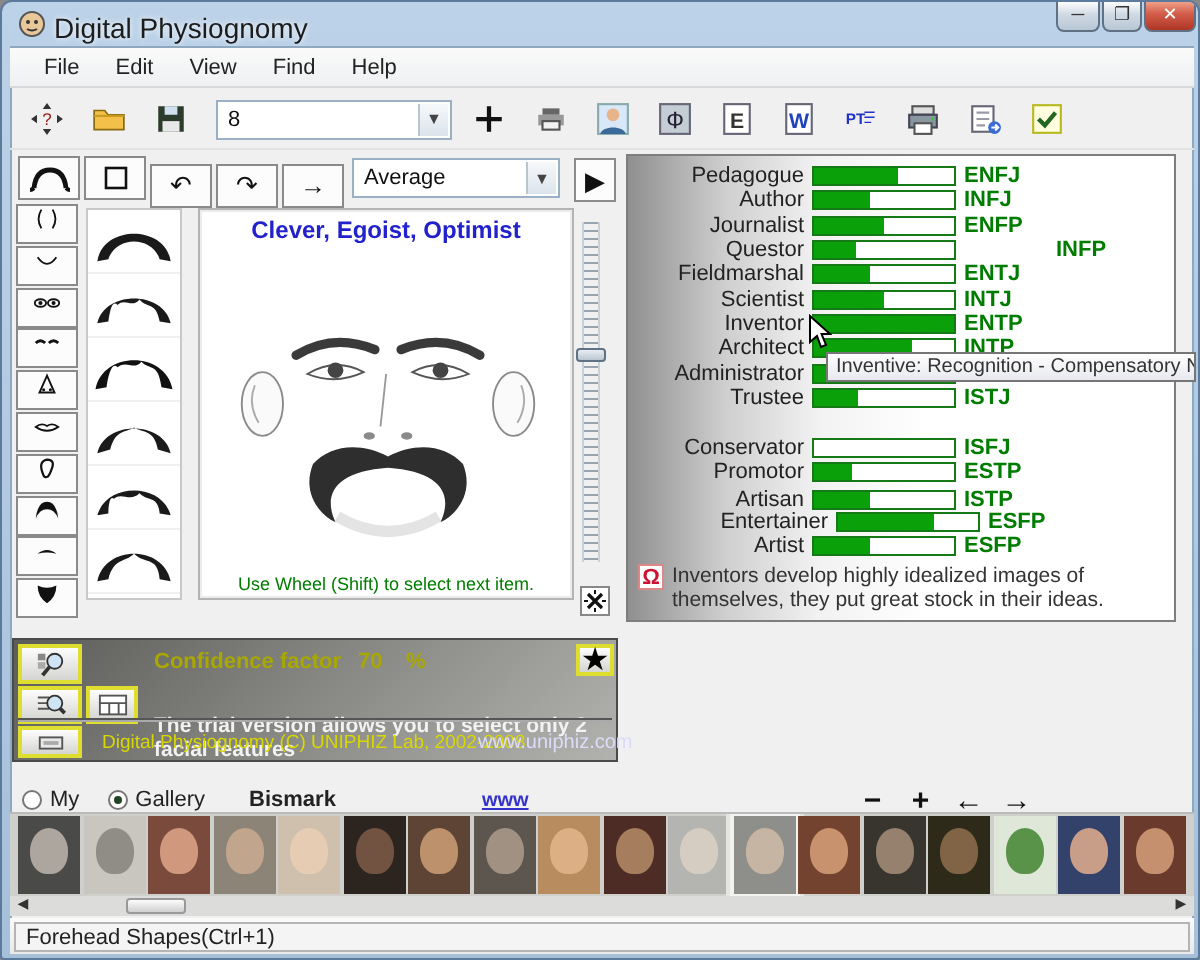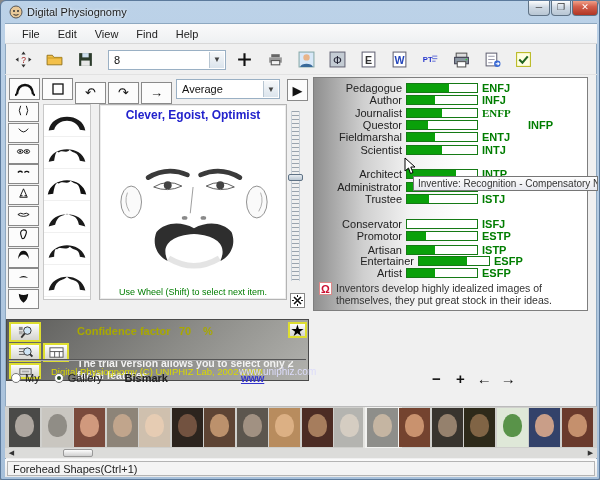--- a/index.html
+++ b/index.html
@@ -1,21 +1,21 @@
 <!DOCTYPE html>
 <html><head>
 <meta charset="utf-8">
 <style>
   html,body{margin:0;padding:0;background:#888;}
   *{box-sizing:border-box;font-family:"Liberation Sans",sans-serif;}
   .root{position:relative;width:600px;height:480px;background:linear-gradient(180deg,#bcd2e8,#a7c0da);border:1px solid #5c7a9c;border-radius:6px 6px 2px 2px;overflow:hidden;}
   .abs{position:absolute;}
   
   .titlebar{left:0;top:0;width:600px;height:22px;}
-  .title-text{left:26px;top:5px;font-size:11px;color:#1c1c1c;text-shadow:0 0 3px #fff;}
+  .title-text{left:26px;top:5px;font-size:14px;color:#1c1c1c;text-shadow:0 0 3px #fff;}
   .winbtn{top:0;height:15px;border:1px solid #5f7285;border-top:none;border-radius:0 0 4px 4px;background:linear-gradient(180deg,#fdfdfd,#cfd9e4 45%,#b8c6d4);color:#333;font-size:9px;text-align:center;line-height:13px;}
   .winbtn.close{background:linear-gradient(180deg,#f0a088,#d35f4c 40%,#b03524);color:#fff;}
   
   .client{left:4px;top:22px;width:592px;height:454px;background:#f0f0f0;border:1px solid #8ea8c0;}
   .menubar{left:4px;top:23px;width:592px;height:20px;background:linear-gradient(#fafafa,#eef0f2);border-bottom:1px solid #d8d8d8;display:flex;align-items:center;padding-left:8px;}
   .menu-item{font-size:11px;color:#222;padding:2px 9px;}
   .toolbar1{left:4px;top:44px;width:592px;height:30px;display:flex;align-items:center;border-bottom:1px solid #e2e2e2;}
   .tb-icon{width:26px;height:22px;display:inline-flex;align-items:center;justify-content:center;margin-left:5px;}
   .tb-icon svg{width:17px;height:17px;}
   .combo{background:#fff;border:1px solid #9ab0c4;height:20px;font-size:11px;color:#111;display:flex;align-items:center;padding-left:5px;position:relative;}
@@ -51,21 +51,21 @@
   
   .infopanel{left:5px;top:318px;width:303px;height:62px;background:linear-gradient(135deg,#5c5c5a,#8c8c88 55%,#b2b2ae);border:1px solid #4a4a4a;}
   .ybtn{position:absolute;background:linear-gradient(#fdfdfd,#d4d4d0);border:2px solid #dede30;display:flex;align-items:center;justify-content:center;}
   .ybtn svg{width:15px;height:15px;}
   .conf-label{position:absolute;left:70px;top:5px;font-size:11px;color:#a8a800;font-weight:bold;}
   .trial{position:absolute;left:70px;top:37px;font-size:10.5px;color:#f2f2f2;font-weight:bold;}
   .divline{position:absolute;left:2px;top:39px;width:297px;border-top:1px solid #555;border-bottom:1px solid #aaa;}
   .copyright{position:absolute;left:44px;top:46px;font-size:9.5px;color:#d8d800;}
   .website{position:absolute;left:232px;top:46px;font-size:10px;color:#dcdcfa;}
   
-  .gallerybar{left:4px;top:367px;width:592px;height:20px;display:flex;align-items:center;font-size:11px;color:#222;}
+  .gallerybar{left:4px;top:389px;width:592px;height:20px;display:flex;align-items:center;font-size:11px;color:#222;}
   .radio{width:10px;height:10px;border:1px solid #777;border-radius:50%;background:#fff;display:inline-block;position:relative;}
   .radio.on:after{content:"";position:absolute;left:2px;top:2px;width:4px;height:4px;border-radius:50%;background:#224422;}
   .gname{font-weight:bold;margin-left:22px;}
   .wwwlink{color:#3333cc;text-decoration:underline;font-size:10px;font-weight:bold;}
   .gctl{font-size:15px;font-weight:bold;color:#111;width:24px;text-align:center;}
   .photostrip{left:4px;top:405px;width:592px;height:42px;background:#cfcfcc;border-top:1px solid #bbb;overflow:hidden;}
   .photo{position:absolute;top:1px;width:31px;height:39px;}
   .photo .blob{position:absolute;left:6px;top:6px;width:19px;height:23px;border-radius:50% 50% 45% 45%;opacity:.9;}
   .photo.sel{outline:2px solid #f2f2f0;box-shadow:0 0 0 4px #e4e4e0;}
   .pscroll{left:4px;top:447px;width:592px;height:10px;background:#dcdcda;}
@@ -357,21 +357,21 @@
         <span class="pbar" style="border-color: rgb(21, 122, 21);">
           <span class="pfill" style="width: 40%; display: block; background: rgb(10, 160, 10);"></span>
         </span>
         <span class="pcode" style="color: rgb(0, 125, 0);">INFJ</span>
       </div>
       <div class="prow" style="top: 28.7px;">
         <span class="plabel">Journalist</span>
         <span class="pbar" style="border-color: rgb(21, 122, 21);">
           <span class="pfill" style="width: 50%; display: block; background: rgb(10, 160, 10);"></span>
         </span>
-        <span class="pcode" style="color: rgb(0, 125, 0); font-family: Liberation Serif, serif;">ENFP</span>
+        <span class="pcode" style="color: rgb(0, 125, 0);">ENFP</span>
       </div>
       <div class="prow" style="top: 41.05px;">
         <span class="plabel">Questor</span>
         <span class="pbar" style="border-color: rgb(21, 122, 21);">
           <span class="pfill" style="width: 30%; display: block; background: rgb(10, 160, 10);"></span>
         </span>
         <span class="pcode" style="color: rgb(0, 125, 0); margin-left: 46px;">INFP</span>
       </div>
       <div class="prow" style="top: 53.4px;">
         <span class="plabel">Fieldmarshal</span>
@@ -379,20 +379,27 @@
           <span class="pfill" style="width: 40%; display: block; background: rgb(10, 160, 10);"></span>
         </span>
         <span class="pcode" style="color: rgb(0, 125, 0);">ENTJ</span>
       </div>
       <div class="prow" style="top: 65.75px;">
         <span class="plabel">Scientist</span>
         <span class="pbar" style="border-color: rgb(21, 122, 21);">
           <span class="pfill" style="width: 50%; display: block; background: rgb(10, 160, 10);"></span>
         </span>
         <span class="pcode" style="color: rgb(0, 125, 0);">INTJ</span>
+      </div>
+      <div class="prow" style="top: 78.1px;">
+        <span class="plabel">Inventor</span>
+        <span class="pbar" style="border-color: rgb(21, 122, 21);">
+          <span class="pfill" style="width: 100%; display: block; background: rgb(10, 160, 10);"></span>
+        </span>
+        <span class="pcode" style="color: rgb(0, 125, 0);">ENTP</span>
       </div>
       <div class="prow" style="top: 90.45px;">
         <span class="plabel">Architect</span>
         <span class="pbar" style="border-color: rgb(21, 122, 21);">
           <span class="pfill" style="width: 70%; display: block; background: rgb(10, 160, 10);"></span>
         </span>
         <span class="pcode" style="color: rgb(0, 125, 0);">INTP</span>
       </div>
       <div class="prow" style="top: 102.8px;">
         <span class="plabel">Administrator</span>

